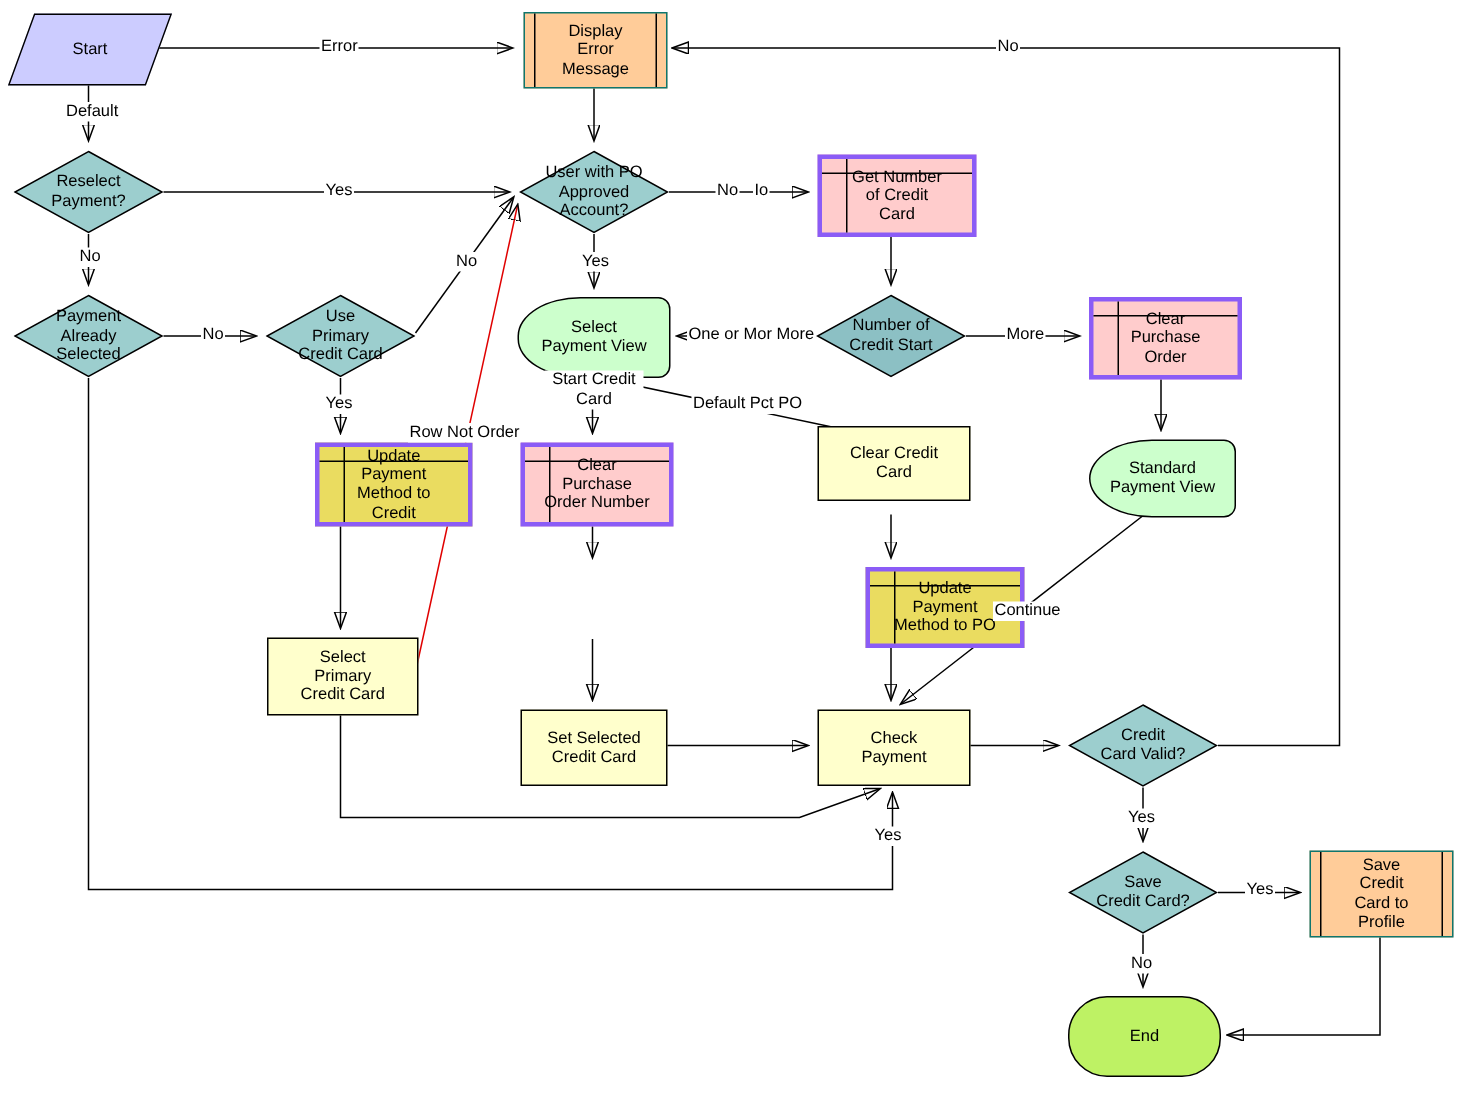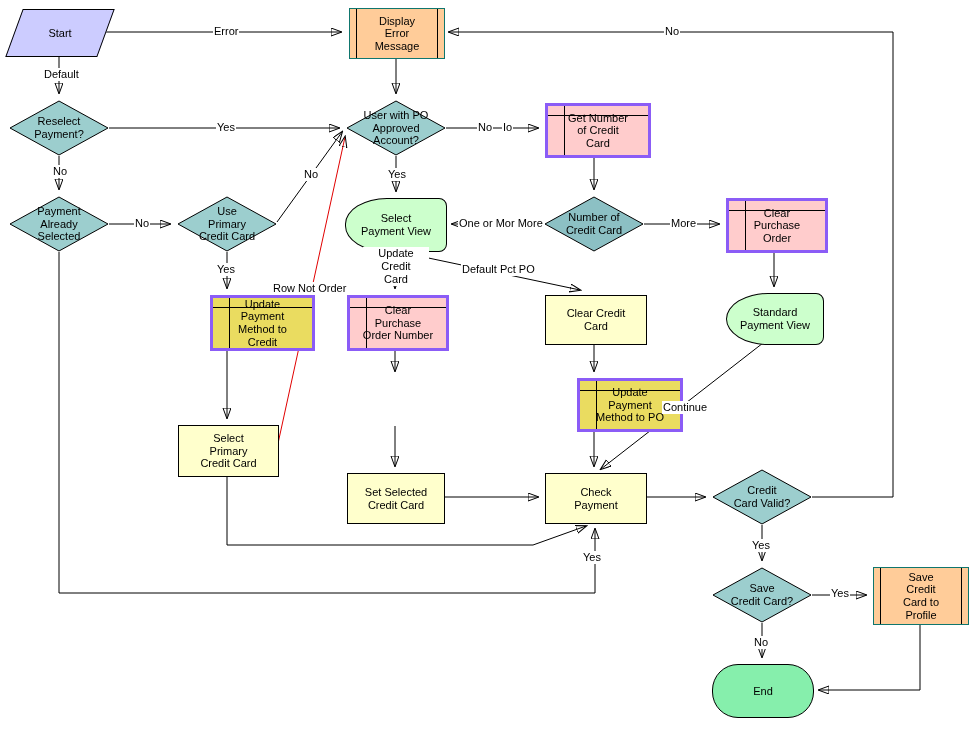--- a/index.html
+++ b/index.html
@@ -16,21 +16,21 @@
   .tbl-pink{background:#FFCCCC;}
   .tbl-gold{background:#EADC60;margin-left:32px;}
   .tblrow{position:absolute;left:0;right:0;top:9px;height:0;border-top:1px solid #000;}
   .tblcol{position:absolute;top:0;bottom:0;left:16px;width:0;border-left:1px solid #000;}
   .predef{background:#FFCC99;border:1px solid #0f766e;}
   .predef::before,.predef::after{content:"";position:absolute;top:0;bottom:0;width:0;border-left:1px solid #000;}
   .predef::before{left:6px;} .predef::after{right:6px;}
   .para{background:#CCCCFF;border:1px solid #000;transform:skewX(-20deg);}
   .para .nlabel{transform:skewX(20deg);}
   .view{background:#CCFFCC;border:1px solid #000;border-radius:42px 8px 8px 42px / 26px 8px 8px 26px;}
-  .stadium{background:#86efac;border:1px solid #000;border-radius:26px;}
+  .stadium{background:#bef264;border:1px solid #000;border-radius:26px;}
   .diamond svg{position:absolute;inset:0;width:100%;height:100%;}
   .diamond polygon{fill:#9CCECE;stroke:#000;stroke-width:1;}
   .diamond.dark polygon{fill:#8CC0C4;}
   .elabel{position:absolute;z-index:3;font-size:11px;line-height:13px;background:#fff;
           padding:0 1px;white-space:pre-line;text-align:center;color:#000;}
 </style>
 </head>
 <body>
 
 <div id="canvas">
@@ -134,21 +134,21 @@
   <div class="node view" style="left:345px;top:198px;width:100px;height:52px">
     <span class="nlabel">Select
 Payment View</span>
   </div>
 
   <div class="node diamond dark" style="left:544px;top:196px;width:100px;height:56px">
     <svg viewBox="0 0 100 56" preserveAspectRatio="none">
         <polygon points="50,1 99,28 50,55 1,28"></polygon>
       </svg>
     <span class="nlabel">Number of
-Credit Card</span>
+Credit Start</span>
   </div>
 
   <div class="node tbl tbl-pink" style="left:726px;top:198px;width:96px;height:49px">
     <div class="tblrow"></div>
     <div class="tblcol"></div>
     <span class="nlabel">Clear
 Purchase
 Order</span>
   </div>
 
@@ -162,21 +162,21 @@
   </div>
 
   <div class="node tbl tbl-pink" style="left:347px;top:295px;width:96px;height:50px">
     <div class="tblrow"></div>
     <div class="tblcol"></div>
     <span class="nlabel">Clear
 Purchase
 Order Number</span>
   </div>
 
-  <div class="node rect" style="left:545px;top:295px;width:100px;height:48px">
+  <div class="node rect" style="left:545px;top:284px;width:100px;height:48px">
     <span class="nlabel">Clear Credit
 Card</span>
   </div>
 
   <div class="node view" style="left:726px;top:293px;width:96px;height:50px">
     <span class="nlabel">Standard
 Payment View</span>
   </div>
 
 
@@ -234,21 +234,21 @@
   <span class="elabel" style="left:213px;top:25px">Error</span>
   <span class="elabel" style="left:664px;top:25px">No</span>
   <span class="elabel" style="left:43px;top:68px">Default</span>
   <span class="elabel" style="left:216px;top:121px">Yes</span>
   <span class="elabel" style="left:52px;top:165px">No</span>
   <span class="elabel" style="left:477px;top:121px">No</span>
   <span class="elabel" style="left:502px;top:121px">Io</span>
   <span class="elabel" style="left:387px;top:168px">Yes</span>
   <span class="elabel" style="left:458px;top:217px">One or Mor More</span>
   <span class="elabel" style="left:670px;top:217px">More</span>
-  <span class="elabel" style="left:363px;top:247px;width:64px">Update Credit
+  <span class="elabel" style="left:363px;top:247px;width:64px">Start Credit
 Card</span>
   <span class="elabel" style="left:461px;top:263px">Default Pct PO</span>
   <span class="elabel" style="left:272px;top:282px">Row Not Order</span>
   <span class="elabel" style="left:303px;top:168px">No</span>
   <span class="elabel" style="left:216px;top:263px">Yes</span>
   <span class="elabel" style="left:134px;top:217px">No</span>
   <span class="elabel" style="left:582px;top:551px">Yes</span>
   <span class="elabel" style="left:662px;top:401px">Continue</span>
   <span class="elabel" style="left:751px;top:539px">Yes</span>
   <span class="elabel" style="left:830px;top:587px">Yes</span>

